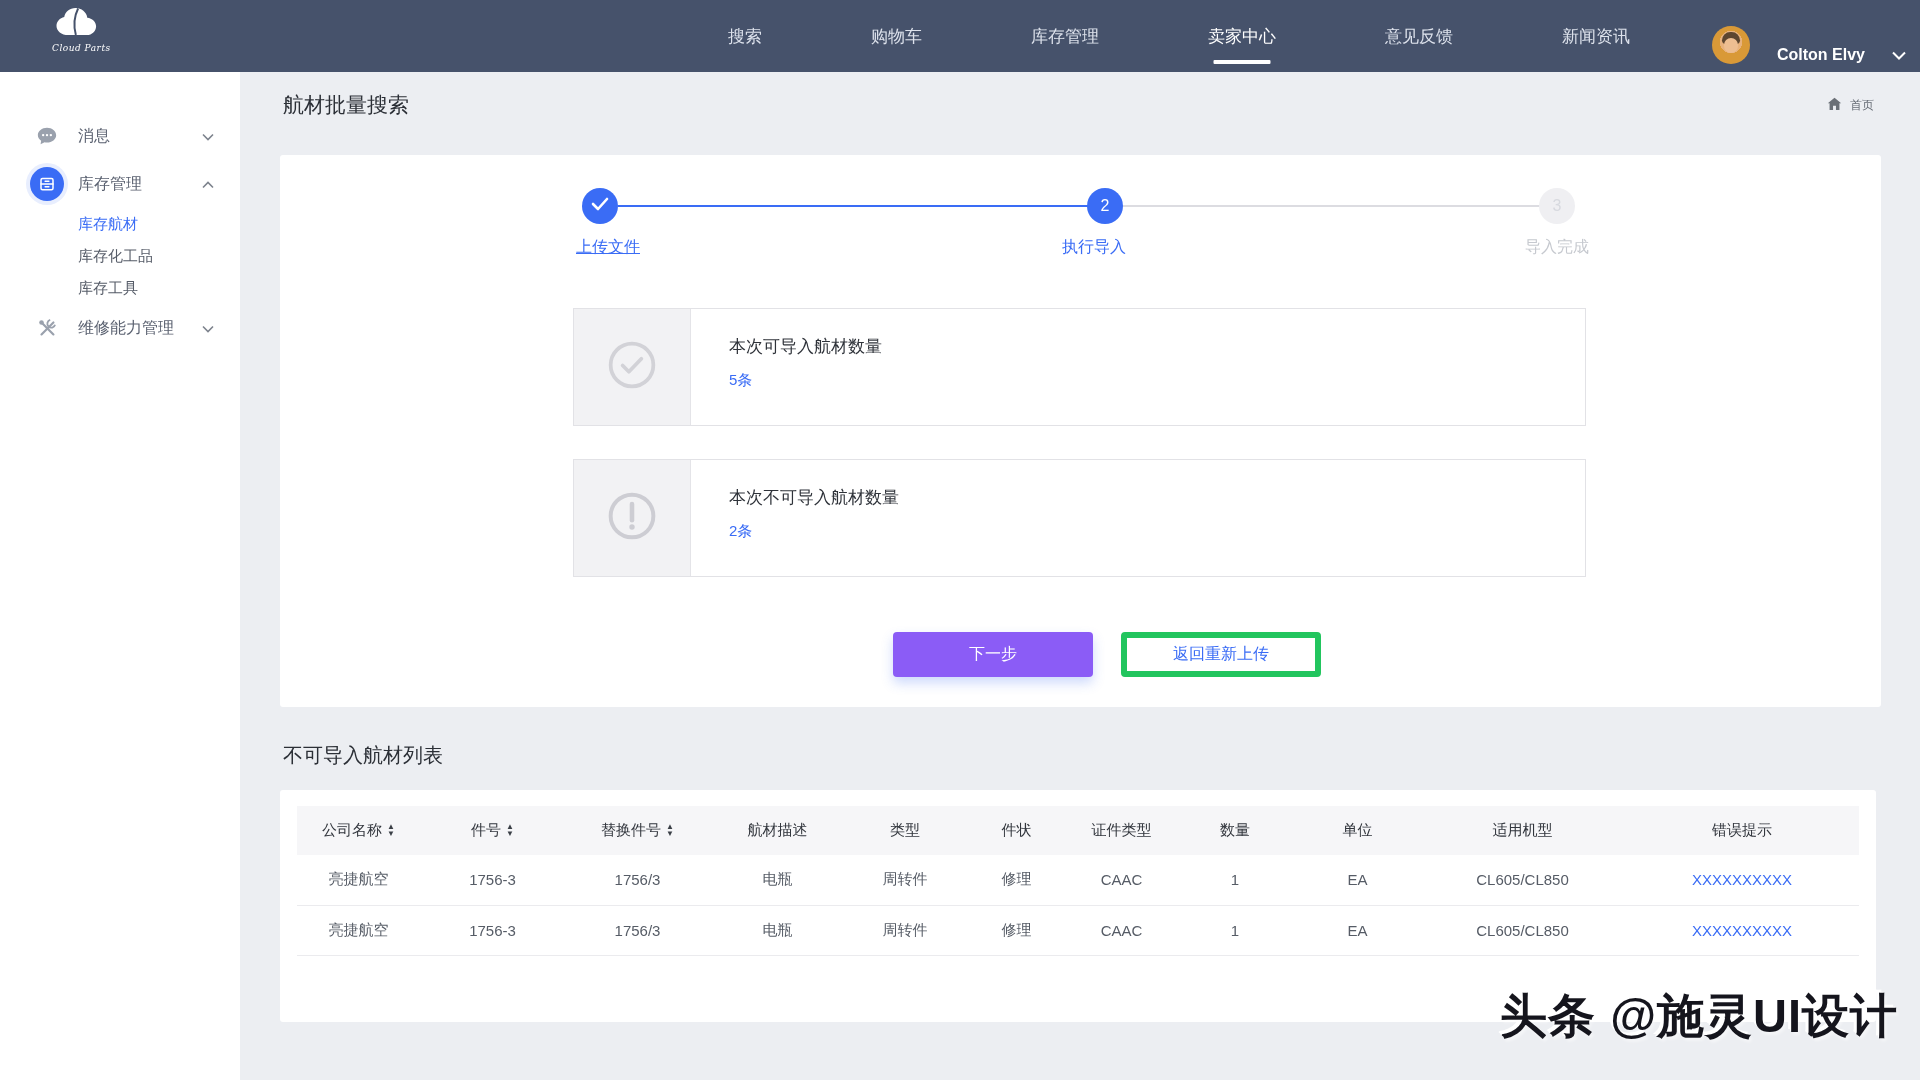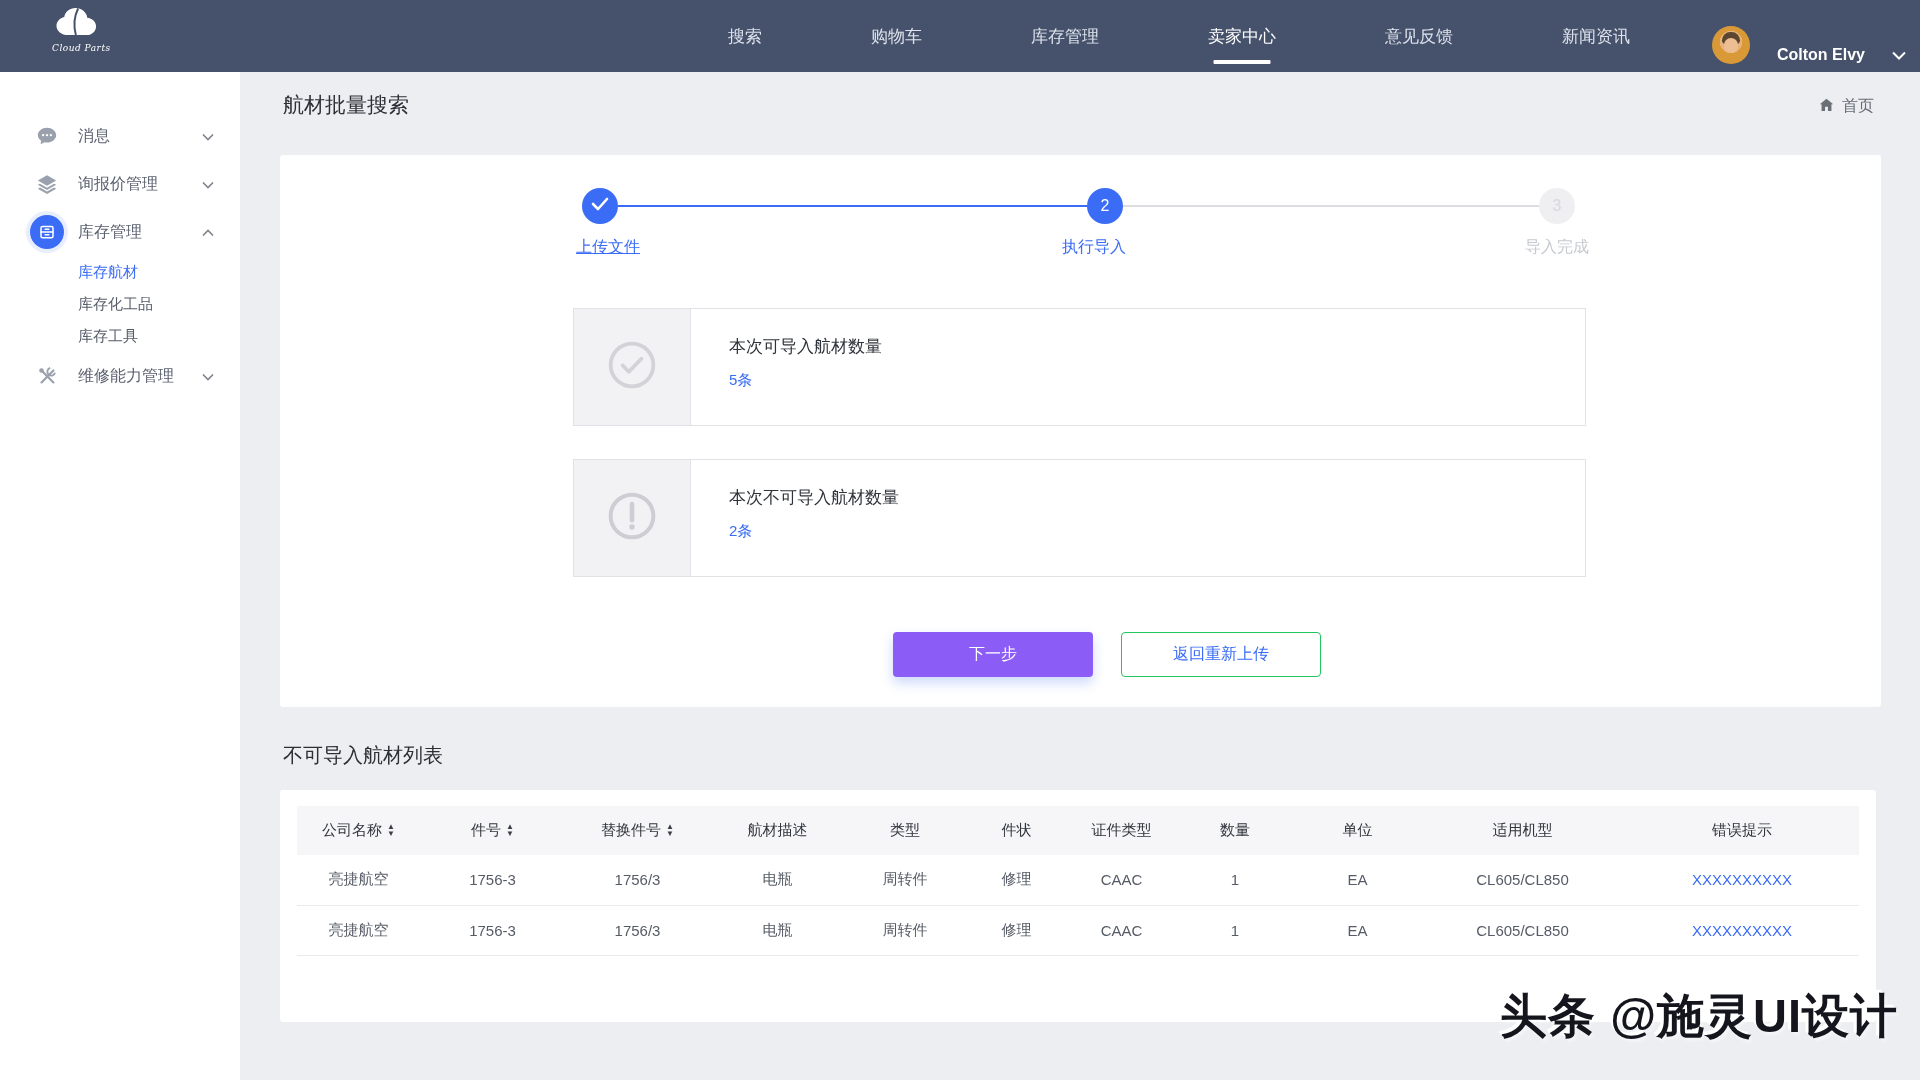--- a/index.html
+++ b/index.html
@@ -36,21 +36,21 @@
   .side-chevron { flex:0 0 12px; }
   .sub-list { }
   .sub-item { height:32px; line-height:32px; padding-left:78px; font-size:15px; color:#565c68; cursor:pointer; }
   .sub-item.active { color:#3A6CF5; }
 
   
   .content { position:absolute; left:240px; top:72px; width:1680px; height:1008px; background:#ECEEF2; }
   .page-head { position:absolute; left:0; top:0; width:1680px; height:66px; }
   .page-title { position:absolute; left:43px; top:19px; font-size:21px; font-weight:500; color:#2b2f36; }
   .breadcrumb { position:absolute; right:46px; top:24px; display:flex; align-items:center; gap:7px;
-    font-size:16px; color:#666c75; cursor:pointer; }
+    font-size:12px; color:#666c75; cursor:pointer; }
 
   .main-card { position:absolute; left:40px; top:83px; width:1601px; height:552px; background:#fff; border-radius:3px; }
 
   
   .stepper { position:absolute; left:0; top:0; width:100%; height:130px; }
   .connector { position:absolute; top:50px; height:2px; }
   .connector.c1 { left:338px; width:470px; background:#3A6CF5; }
   .connector.c2 { left:843px; width:417px; background:#dcdce1; }
   .step-circle { position:absolute; top:33px; width:36px; height:36px; border-radius:50%;
     display:flex; align-items:center; justify-content:center; font-size:16px; }
@@ -72,21 +72,21 @@
     display:flex; align-items:center; justify-content:center; }
   .info-body { padding:26px 0 0 38px; }
   .info-title { font-size:17px; color:#2f333a; }
   .info-link { display:inline-block; margin-top:13px; font-size:15px; color:#3A6CF5; cursor:pointer; }
 
   
   .btn-row { position:absolute; left:613px; top:477px; display:flex; gap:28px; }
   .btn { width:200px; height:45px; border-radius:4px; font-size:16px; display:flex;
     align-items:center; justify-content:center; cursor:pointer; font-family:inherit; }
   .btn-primary { background:#8b5cf6; color:#fff; border:none; box-shadow:0 6px 12px rgba(58,108,245,.25); }
-  .btn-outline { background:#fff; color:#3A6CF5; border:1px solid #22c55e; }
+  .btn-outline { background:#fff; color:#3A6CF5; border:6px solid #22c55e; }
 
   .section-title { position:absolute; left:43px; top:670px; font-size:20px; font-weight:500; color:#2b2f36; }
 
   
   .table-card { position:absolute; left:40px; top:718px; width:1596px; height:232px; background:#fff; border-radius:3px; padding:16px 17px 0; }
   table { border-collapse:collapse; table-layout:fixed; width:1562px; }
   thead th { background:#f6f6f8; height:49px; font-size:15px; font-weight:500; color:#31353c;
     text-align:center; white-space:nowrap; }
   tbody td { height:50px; font-size:15px; color:#565c66; text-align:center;
     border-bottom:1px solid #ebebee; white-space:nowrap; }
@@ -158,35 +158,20 @@
         </svg>
     </span>
     <span class="side-label">消息</span>
     <span class="side-chevron">
       <svg width="12" height="8" viewBox="0 0 12 8" fill="none">
           <polyline points="1,1.5 6,6.5 11,1.5" stroke="#7d838d" stroke-width="1.6"></polyline>
         </svg>
     </span>
   </div>
 
-  <div class="side-item">
-    <span class="side-icon">
-      <svg width="22" height="22" viewBox="0 0 24 24" fill="#9AA1AD">
-          <path d="M12 2.5 22 8.2 12 13.9 2 8.2z"></path>
-          <path d="M4.3 11.6 2 12.9l10 5.7 10-5.7-2.3-1.3-7.7 4.4z"></path>
-          <path d="M4.3 15.8 2 17.1l10 5.7 10-5.7-2.3-1.3-7.7 4.4z"></path>
-        </svg>
-    </span>
-    <span class="side-label">询报价管理</span>
-    <span class="side-chevron">
-      <svg width="12" height="8" viewBox="0 0 12 8" fill="none">
-          <polyline points="1,1.5 6,6.5 11,1.5" stroke="#7d838d" stroke-width="1.6"></polyline>
-        </svg>
-    </span>
-  </div>
 
   <div class="side-item">
     <span class="side-icon blue-badge">
       <svg width="18" height="18" viewBox="0 0 24 24" fill="none" stroke="#ffffff" stroke-width="2" stroke-linecap="round">
           <rect x="4" y="4.5" width="16" height="15" rx="2"></rect>
           <line x1="4" y1="12" x2="20" y2="12"></line>
           <line x1="9.5" y1="8.2" x2="14.5" y2="8.2"></line>
           <line x1="9.5" y1="15.8" x2="14.5" y2="15.8"></line>
         </svg>
     </span>

